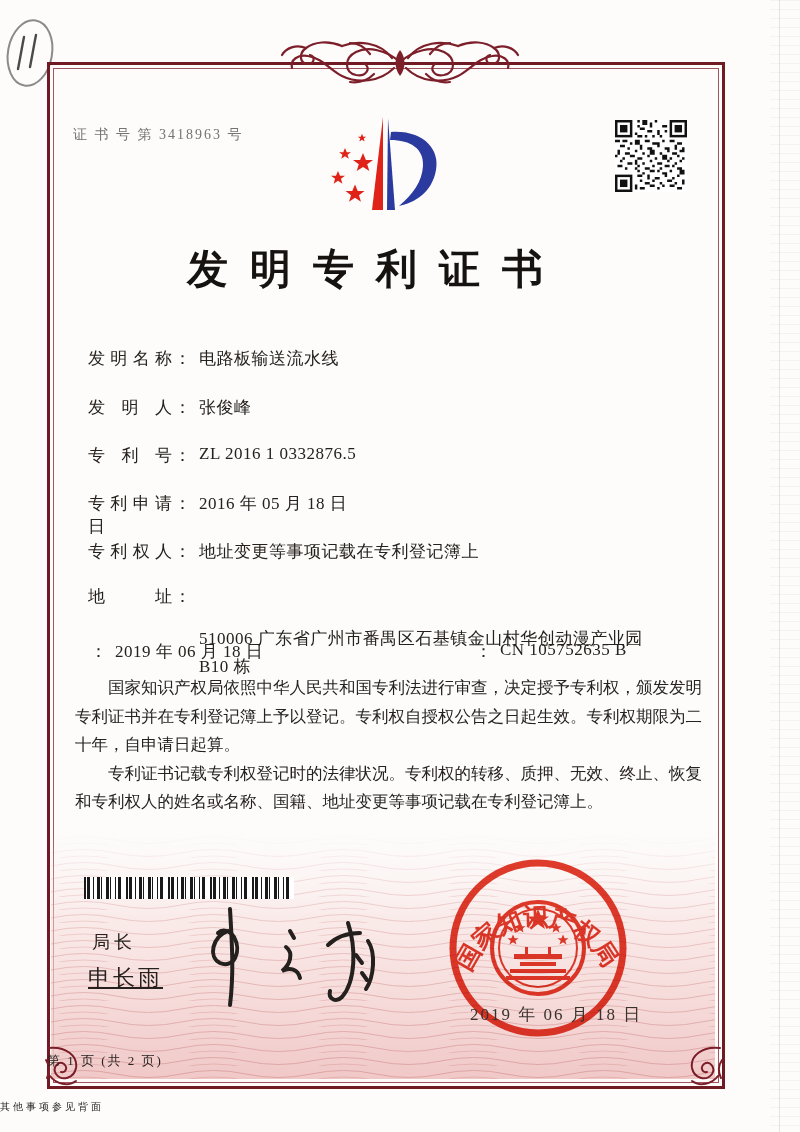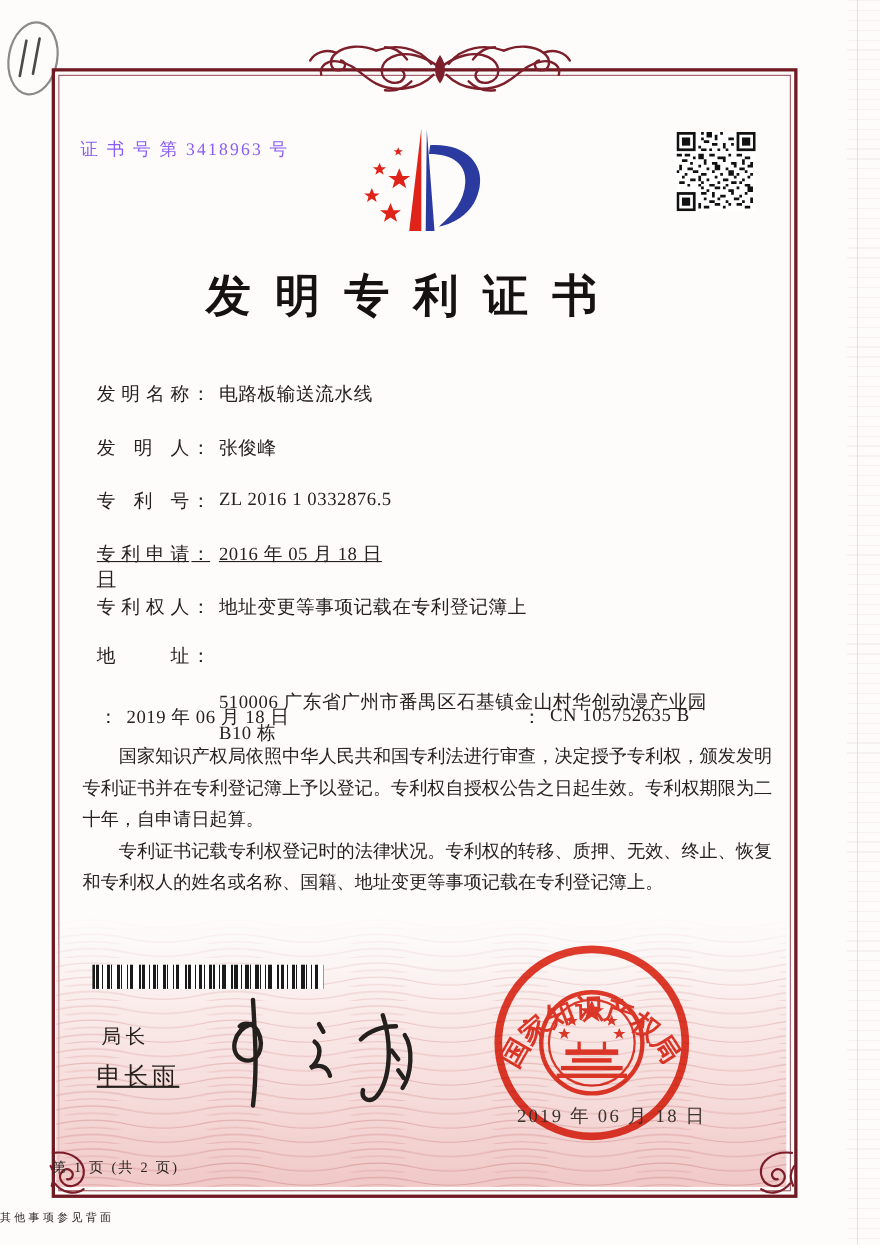--- a/index.html
+++ b/index.html
@@ -11,21 +11,21 @@
     background:repeating-linear-gradient(180deg,#efe9e8 0 1px,rgba(0,0,0,0) 1px 9px);opacity:.55;}
   .scan-line{position:absolute;top:0;left:779px;width:1px;height:1132px;background:#ddd6d4;opacity:.7;}
 
   
   .border-outer{position:absolute;left:47px;top:62px;width:672px;height:1021px;border:3px solid #701a24;}
   .border-inner{position:absolute;left:3px;top:3px;right:3px;bottom:3px;border:1px solid #a05560;}
 
   
   .guilloche{position:absolute;left:51px;top:832px;width:664px;height:247px;pointer-events:none;}
 
-  .cert-no{position:absolute;left:73px;top:126px;font-size:16px;letter-spacing:2px;color:#8b5cf6;}
+  .cert-no{position:absolute;left:73px;top:126px;font-size:14px;letter-spacing:2px;color:#737373;}
 
   .logo{position:absolute;left:320px;top:108px;}
   .qr{position:absolute;left:615px;top:120px;}
 
   .title{position:absolute;left:56px;top:242px;width:640px;text-align:center;
     font-size:41px;font-weight:600;letter-spacing:22px;color:#16120f;}
 
   .frow{position:absolute;left:88px;display:flex;align-items:flex-start;font-size:17px;color:#26211d;}
   .flabel{display:inline-block;width:84px;text-align:justify;text-align-last:justify;}
   .fcolon{display:inline-block;margin-left:2px;}
@@ -168,21 +168,21 @@
   <div class="frow" style="top:396px;">
     <span class="flabel">发明人</span>
       <span class="fcolon">：</span>
       <span class="fvalue">张俊峰</span>
   </div>
   <div class="frow" style="top:444px;">
     <span class="flabel">专利号</span>
       <span class="fcolon">：</span>
       <span class="fvalue">ZL 2016 1 0332876.5</span>
   </div>
-  <div class="frow" style="top:492px;text-decoration:underline;">
+  <div class="frow" style="top:492px;">
     <span class="flabel">专利申请日</span>
       <span class="fcolon">：</span>
       <span class="fvalue">2016 年 05 月 18 日</span>
   </div>
   <div class="frow" style="top:540px;">
     <span class="flabel">专利权人</span>
       <span class="fcolon">：</span>
       <span class="fvalue">地址变更等事项记载在专利登记簿上</span>
   </div>
   <div class="frow" style="top:585px;">

